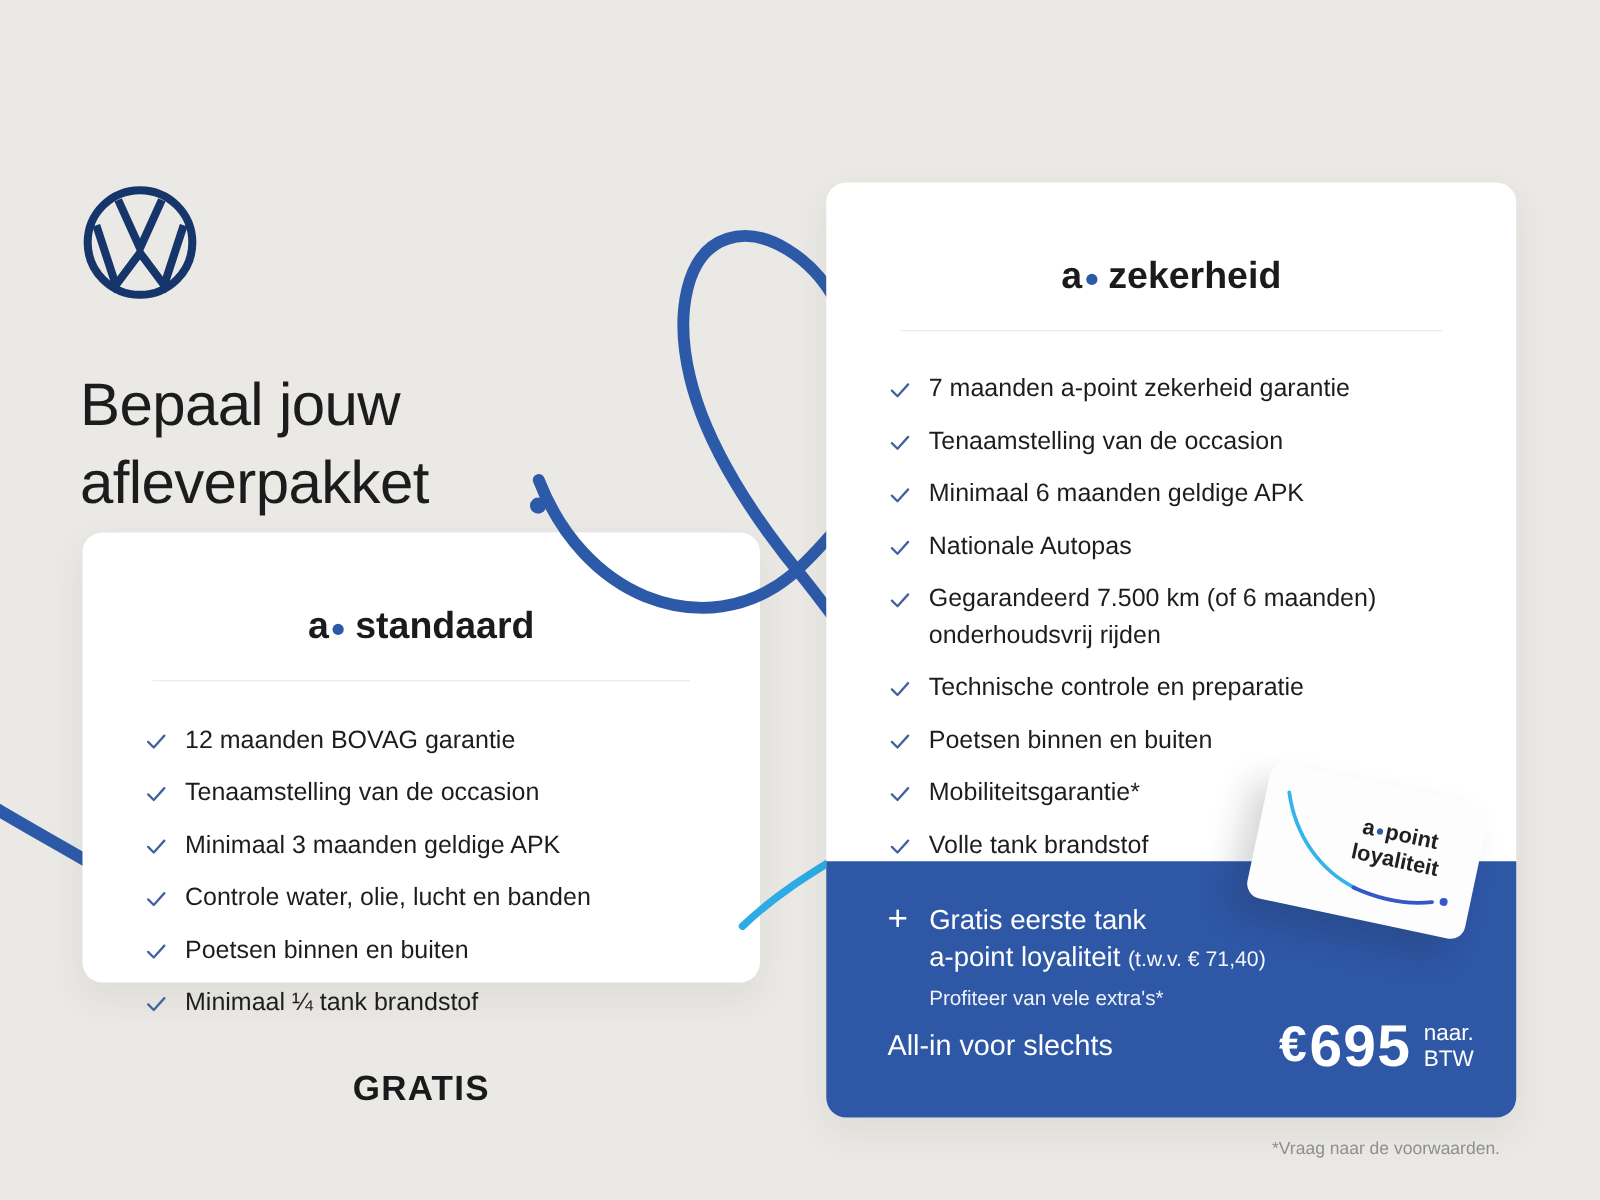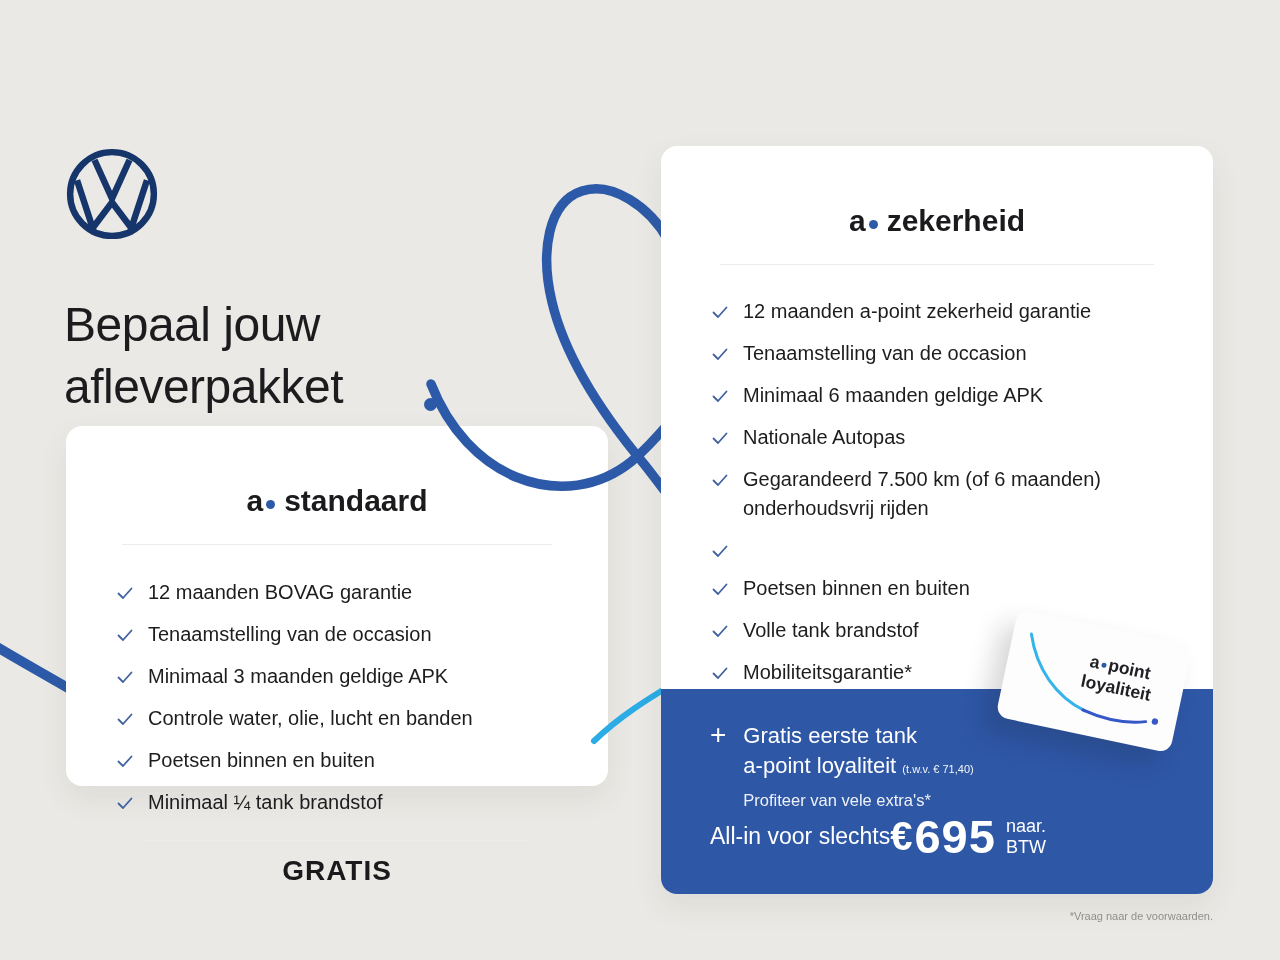--- a/index.html
+++ b/index.html
@@ -49,25 +49,25 @@
     letter-spacing:1px;color:#1a1a1c;
   }
   
   .promo-panel{
     position:absolute;left:0;right:0;bottom:0;height:205px;
     background:#2e57a6;border-radius:0 0 16px 16px;color:#ffffff;
   }
   .promo-top{display:flex;align-items:flex-start;padding:32px 40px 0 49px;}
   .plus-icon{font-size:28px;font-weight:300;line-height:30px;margin:-1px 17px 0 0;}
   .promo-line{font-size:22px;line-height:30px;font-weight:500;}
-  .promo-note{font-size:11px;font-weight:400;opacity:.95;}
+  .promo-note{font-size:17px;font-weight:400;opacity:.95;}
   .promo-sub{font-size:16.5px;line-height:22px;margin-top:5px;opacity:.92;font-weight:400;}
   .promo-bottom{
     position:absolute;left:49px;right:34px;bottom:30px;
-    display:flex;align-items:center;justify-content:flex-start;
+    display:flex;align-items:center;justify-content:space-between;
   }
   .allin{font-size:23px;font-weight:500;}
   .price-group{display:flex;align-items:center;}
   .price-currency{font-size:40px;font-weight:700;margin-right:2px;}
   .price-amount{font-size:47px;font-weight:700;letter-spacing:1px;}
   .price-vat{font-size:18px;line-height:21px;margin-left:10px;font-weight:400;}
   
   .loyalty-card{
     position:absolute;left:344px;top:480px;width:178px;height:110px;
     background:#fdfdfd;border-radius:12px;transform:rotate(12deg);
@@ -76,22 +76,22 @@
   .loyalty-text{
     position:absolute;left:66px;top:26px;width:92px;text-align:center;
     font-size:17.5px;line-height:21px;font-weight:700;color:#1f1f24;
   }
   .loyalty-dot{
     display:inline-block;width:5px;height:5px;border-radius:50%;
     background:#2d5aa8;margin:0 2px 2px 2px;
   }
   
   .footnote{
-    position:absolute;right:67px;top:910px;z-index:4;
-    font-size:11px;color:#8f8f8b;
+    position:absolute;right:80px;top:910px;z-index:4;
+    font-size:14px;color:#8f8f8b;
   }
 </style>
 </head>
 <body>
 
 <svg class="layer z0" viewBox="0 0 1280 960">
   <path d="M -8 644 C 20 661, 46 675, 80 695" fill="none" stroke="#2d5aa8" stroke-width="10" stroke-linecap="round"></path>
 </svg>
 
 <section class="card card-left">
@@ -157,21 +157,21 @@
   <h2 class="card-title">
     <span class="brand-letter">a</span><span class="brand-dot"></span><span>zekerheid</span>
   </h2>
   <div class="divider" style="width:434px;"></div>
   <ul class="list">
 
       <li class="row">
         <svg class="check" viewBox="0 0 20 20" width="20" height="20">
           <path d="M3.5 10.5 L8 15 L16.5 5.5" fill="none" stroke="#41629e" stroke-width="1.8" stroke-linecap="round" stroke-linejoin="round"></path>
         </svg>
-        <span class="item-text">12 maanden a-point zekerheid garantie</span>
+        <span class="item-text">7 maanden a-point zekerheid garantie</span>
       </li>
 
       <li class="row">
         <svg class="check" viewBox="0 0 20 20" width="20" height="20">
           <path d="M3.5 10.5 L8 15 L16.5 5.5" fill="none" stroke="#41629e" stroke-width="1.8" stroke-linecap="round" stroke-linejoin="round"></path>
         </svg>
         <span class="item-text">Tenaamstelling van de occasion</span>
       </li>
 
       <li class="row">
@@ -192,41 +192,42 @@
         <svg class="check" viewBox="0 0 20 20" width="20" height="20">
           <path d="M3.5 10.5 L8 15 L16.5 5.5" fill="none" stroke="#41629e" stroke-width="1.8" stroke-linecap="round" stroke-linejoin="round"></path>
         </svg>
         <span class="item-text">Gegarandeerd 7.500 km (of 6 maanden) onderhoudsvrij rijden</span>
       </li>
 
       <li class="row">
         <svg class="check" viewBox="0 0 20 20" width="20" height="20">
           <path d="M3.5 10.5 L8 15 L16.5 5.5" fill="none" stroke="#41629e" stroke-width="1.8" stroke-linecap="round" stroke-linejoin="round"></path>
         </svg>
+        <span class="item-text">Technische controle en preparatie</span>
       </li>
 
       <li class="row">
         <svg class="check" viewBox="0 0 20 20" width="20" height="20">
           <path d="M3.5 10.5 L8 15 L16.5 5.5" fill="none" stroke="#41629e" stroke-width="1.8" stroke-linecap="round" stroke-linejoin="round"></path>
         </svg>
         <span class="item-text">Poetsen binnen en buiten</span>
       </li>
 
       <li class="row">
         <svg class="check" viewBox="0 0 20 20" width="20" height="20">
           <path d="M3.5 10.5 L8 15 L16.5 5.5" fill="none" stroke="#41629e" stroke-width="1.8" stroke-linecap="round" stroke-linejoin="round"></path>
         </svg>
+        <span class="item-text">Mobiliteitsgarantie*</span>
+      </li>
+
+      <li class="row">
+        <svg class="check" viewBox="0 0 20 20" width="20" height="20">
+          <path d="M3.5 10.5 L8 15 L16.5 5.5" fill="none" stroke="#41629e" stroke-width="1.8" stroke-linecap="round" stroke-linejoin="round"></path>
+        </svg>
         <span class="item-text">Volle tank brandstof</span>
-      </li>
-
-      <li class="row">
-        <svg class="check" viewBox="0 0 20 20" width="20" height="20">
-          <path d="M3.5 10.5 L8 15 L16.5 5.5" fill="none" stroke="#41629e" stroke-width="1.8" stroke-linecap="round" stroke-linejoin="round"></path>
-        </svg>
-        <span class="item-text">Mobiliteitsgarantie*</span>
       </li>
     </ul>
 
   <div class="promo-panel">
     <div class="promo-top">
       <span class="plus-icon">+</span>
       <div>
         <div class="promo-line">Gratis eerste tank</div>
         <div class="promo-line">
           <span>a-point loyaliteit</span>

